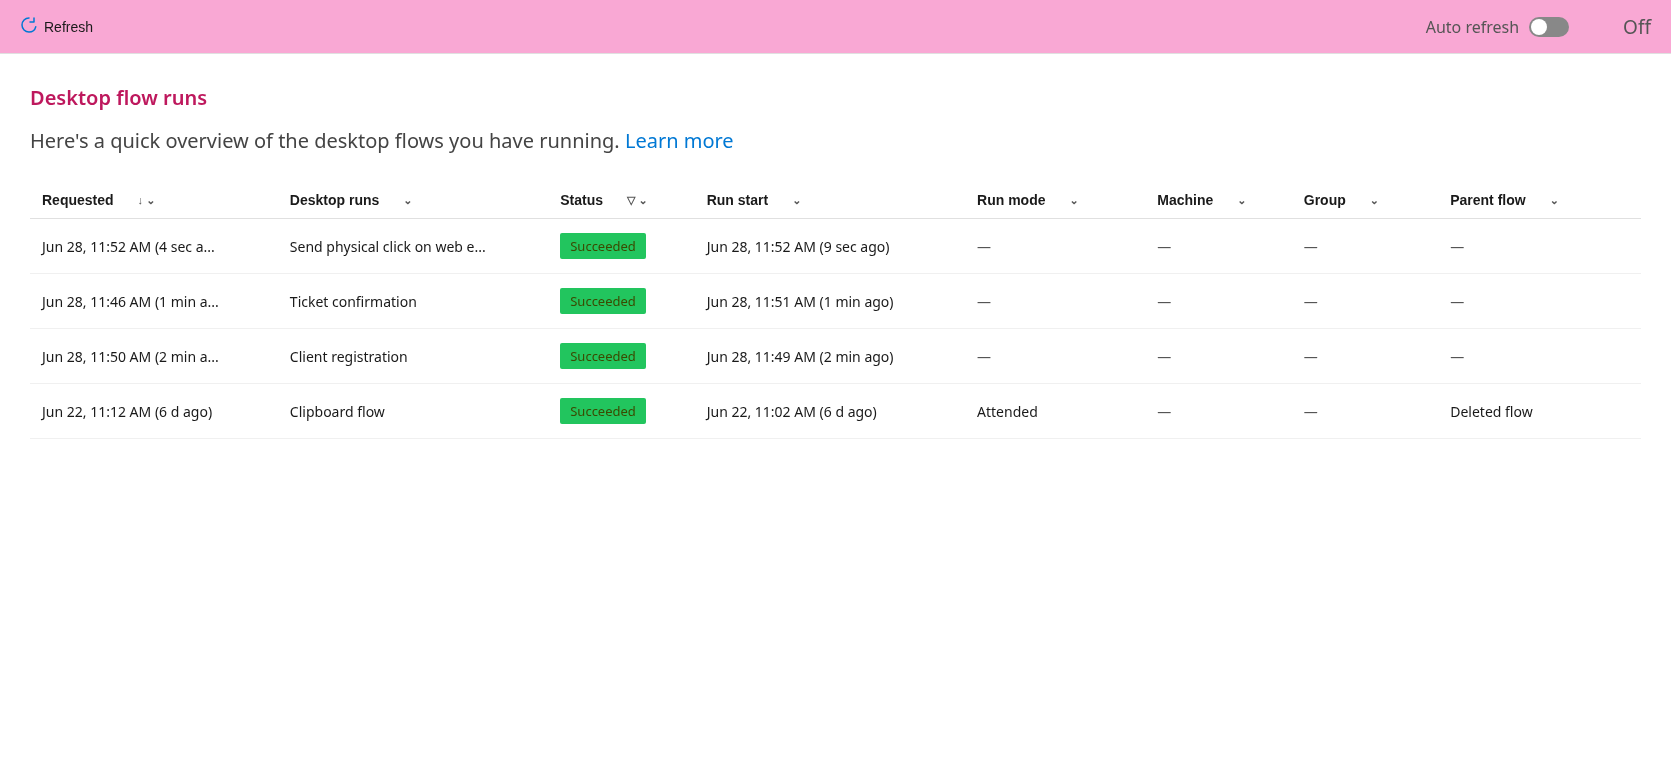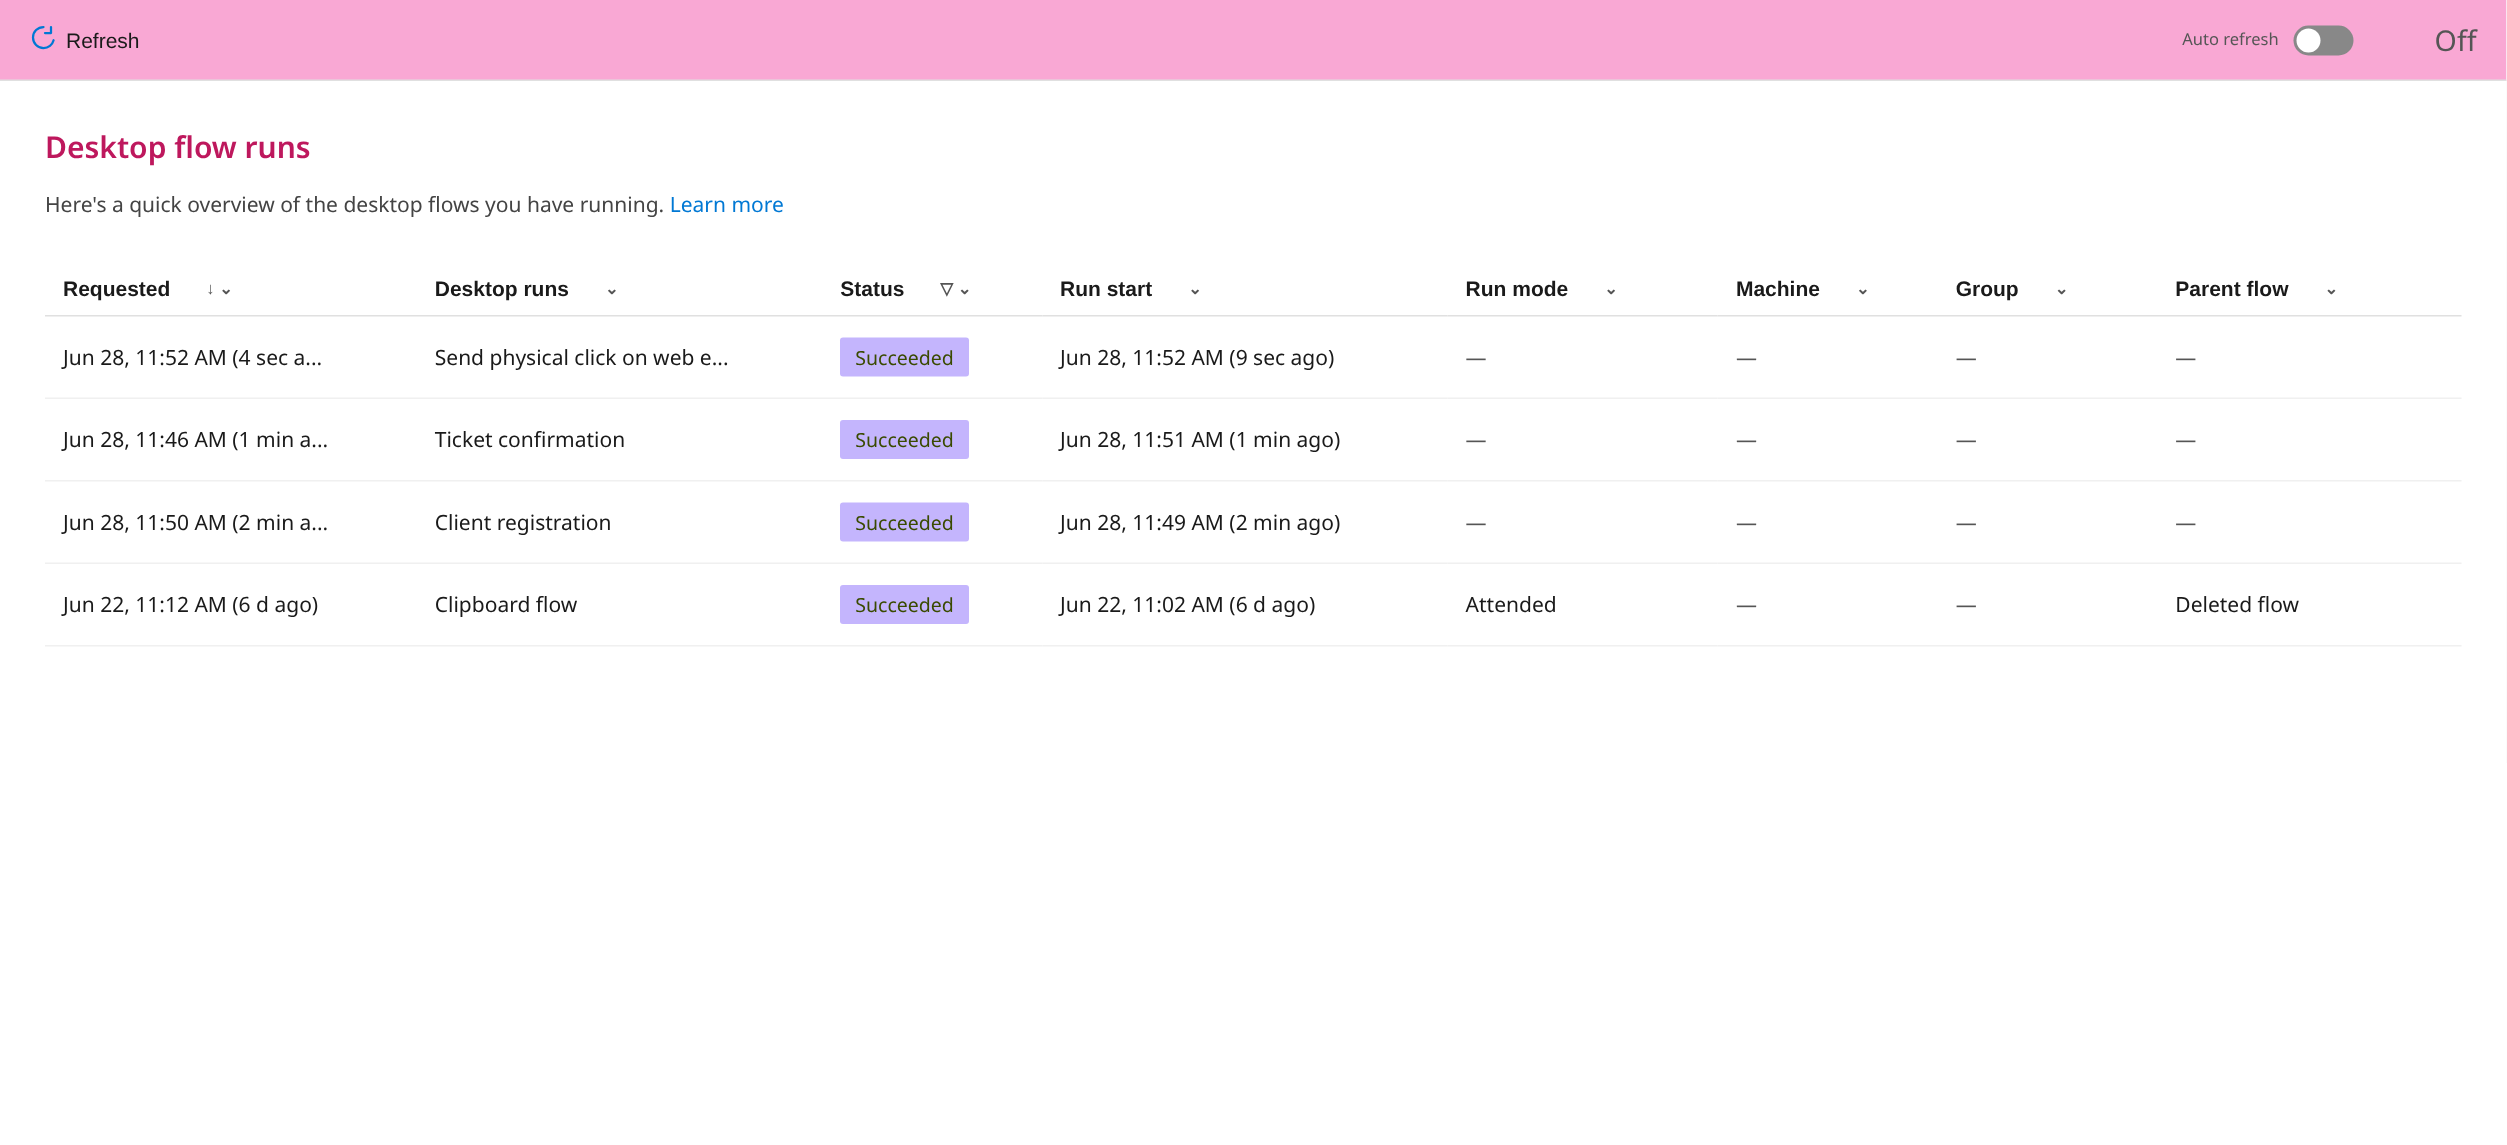--- a/index.html
+++ b/index.html
@@ -37,21 +37,21 @@
       font-size: 14px;
       color: #1a1a1a;
     }
     .topbar-right {
       display: flex;
       align-items: center;
       gap: 10px;
     }
     .auto-refresh-label {
       color: #555;
-      font-size: 11px;
+      font-size: 16px;
     }
     
     .toggle-switch {
       width: 40px;
       height: 20px;
       background: #888;
       border-radius: 10px;
       position: relative;
       display: inline-block;
     }
@@ -79,21 +79,21 @@
     }
 
     .page-title {
       font-size: 20px;
       font-weight: 600;
       margin-bottom: 16px;
       color: #be185d;
     }
 
     .page-description {
-      font-size: 14px;
+      font-size: 20px;
       color: #444;
       margin-bottom: 28px;
     }
     .learn-more-link {
       color: #0078d4;
       text-decoration: none;
       cursor: pointer;
     }
 
     
@@ -122,21 +122,21 @@
 
     .flow-table td {
       padding: 14px 12px;
       border-bottom: 1px solid #f0f0f0;
       font-size: 14px;
       color: #1a1a1a;
       vertical-align: middle;
     }
 
     .status-succeeded {
-      background-color: #c4b5fd;
+      background-color: #22c55e;
       color: #3a4a00;
       padding: 4px 10px;
       border-radius: 2px;
       font-size: 13px;
       display: inline-block;
     }
 
     .dash {
       color: #555;
     }

